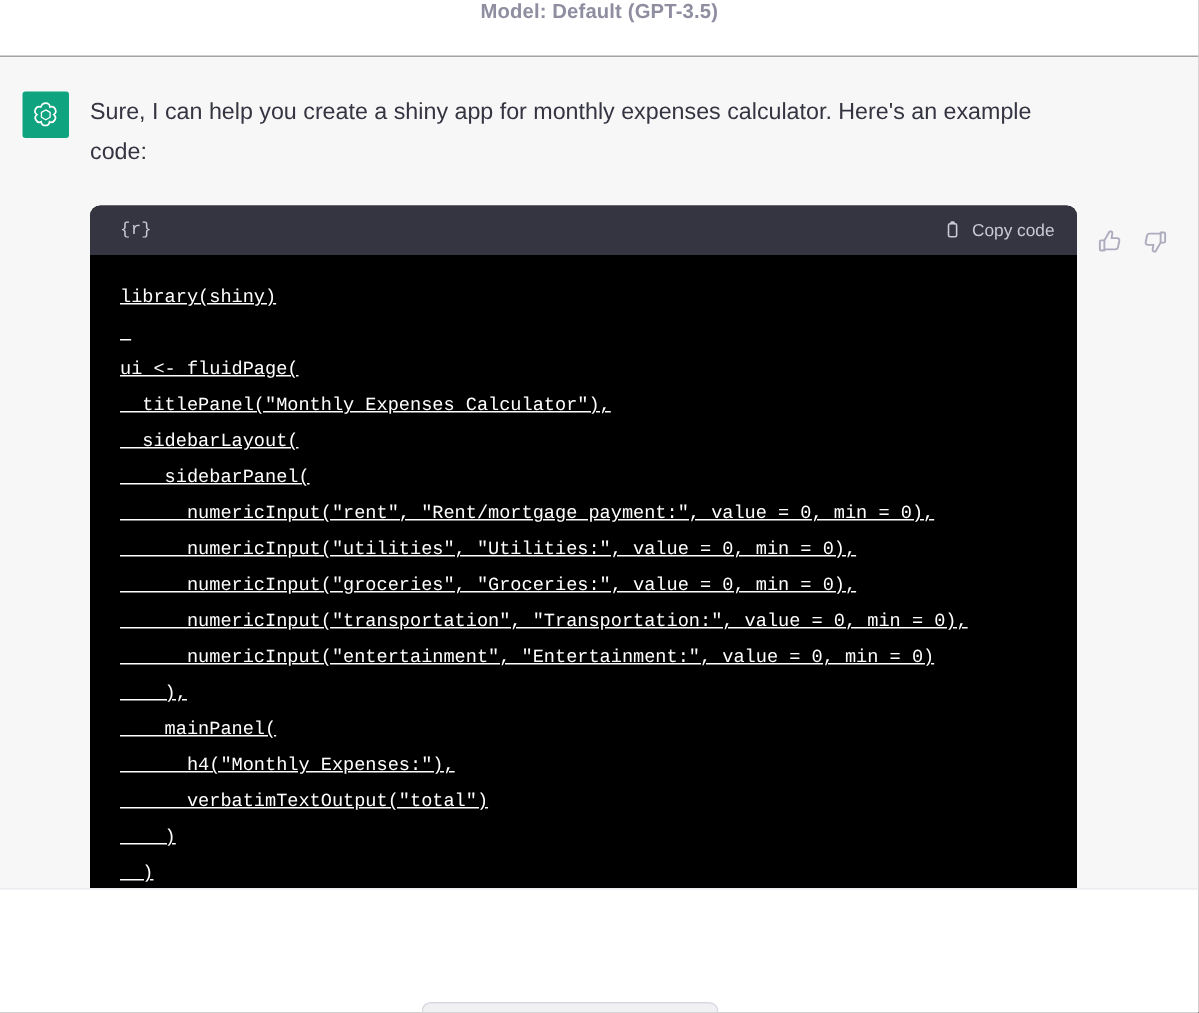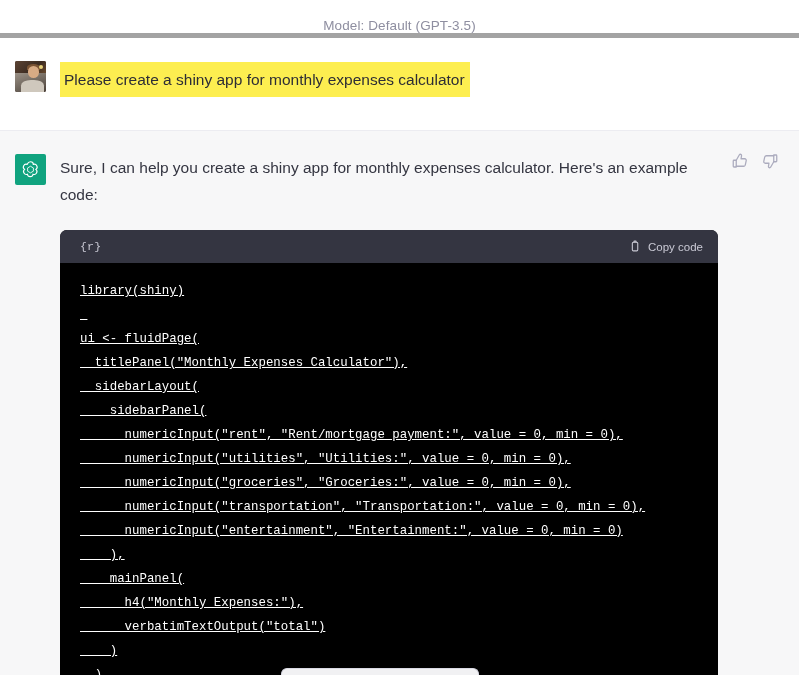--- a/index.html
+++ b/index.html
@@ -18,24 +18,25 @@
     height: 675px;
     overflow: hidden;
     background: #ffffff;
   }
 
   
   .model-header {
     height: 38px;
     width: 100%;
     background: #ffffff;
-    border-bottom: 5px solid #a3a3a3;
-    display: flex;
-    align-items: flex-end;
+    border-bottom: 1px solid #a3a3a3;
+    display: flex;
+    align-items: flex-start;
     justify-content: center;
+    font-weight: bold;
   }
   .model-header-label {
     font-size: 13.5px;
     color: #8e8ea0;
     letter-spacing: 0.1px;
     white-space: nowrap;
   }
 
   
   .msg-row {
@@ -222,37 +223,20 @@
 </style>
 </head>
 <body>
 
 <div id="app">
 
   <div class="model-header">
     <div class="model-header-label">Model: Default (GPT-3.5)</div>
   </div>
 
-  <div class="msg-row user">
-    <div class="avatar-col">
-      <div class="avatar-user">
-        <div class="bg-top"></div>
-        <div class="bg-bot"></div>
-        <div class="body"></div>
-        <div class="hair"></div>
-        <div class="face"></div>
-        <div class="spot"></div>
-      </div>
-    </div>
-    <div class="msg-body">
-      <div class="user-text-wrap">
-        <span class="user-text">Please create a shiny app for monthly expenses calculator</span>
-      </div>
-    </div>
-  </div>
 
   <div class="msg-row assistant">
     <div class="avatar-col">
       <div class="avatar-bot">
         <svg width="21" height="21" viewBox="0 0 24 24" fill="none" stroke="#ffffff" stroke-width="1.3">
           <path d="M12 3.2c1.9 0 3.2 1.5 3.2 2.9 1.6-.5 3.4.3 4.1 1.8.7 1.5 0 3.2-1.2 4 1.2.9 1.6 2.7.8 4.1-.8 1.4-2.6 2-4 1.4-.2 1.6-1.6 2.8-3.2 2.8s-3-1.2-3.2-2.8c-1.4.6-3.2 0-4-1.4-.8-1.4-.4-3.2.8-4.1-1.2-.8-1.9-2.5-1.2-4 .7-1.5 2.5-2.3 4.1-1.8C8.8 4.7 10.1 3.2 12 3.2z"></path>
           <path d="M12 8.3l3.3 1.9v3.7L12 15.8l-3.3-1.9v-3.7L12 8.3z" stroke-width="1"></path>
         </svg>
       </div>
     </div>

